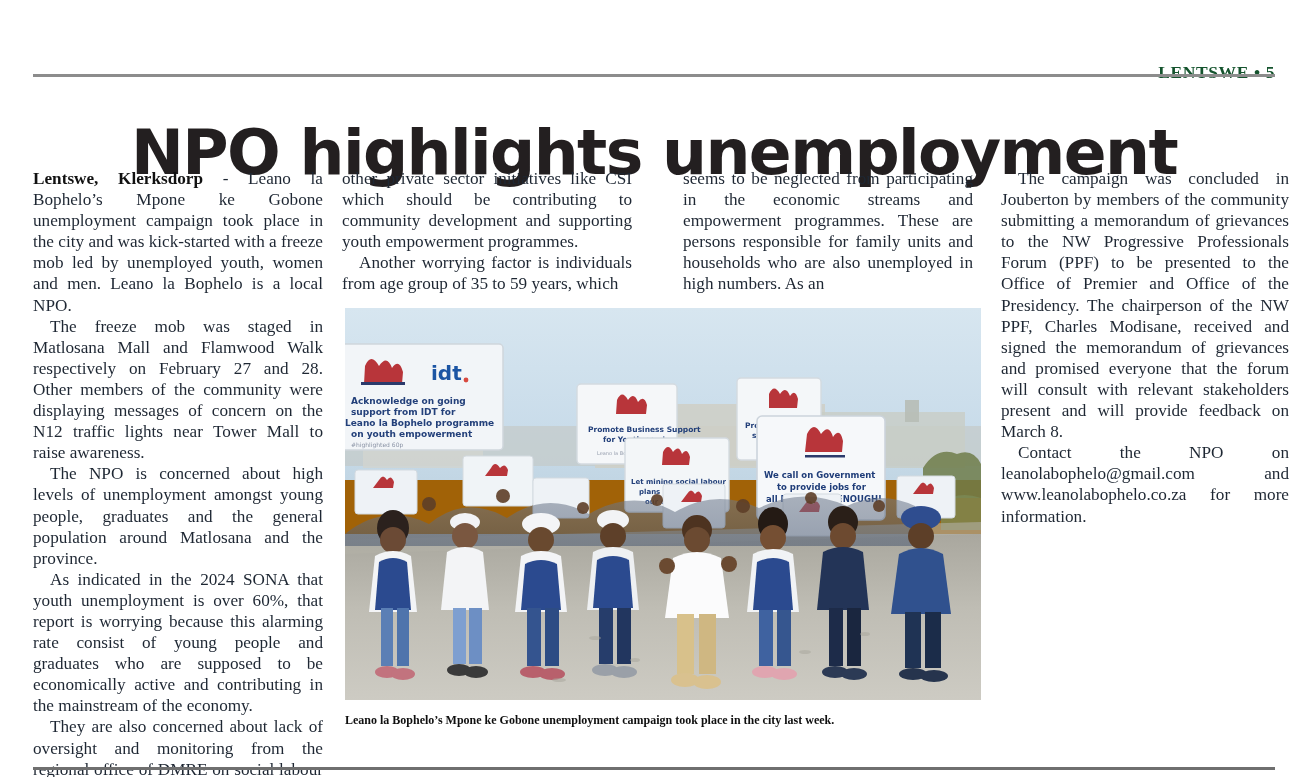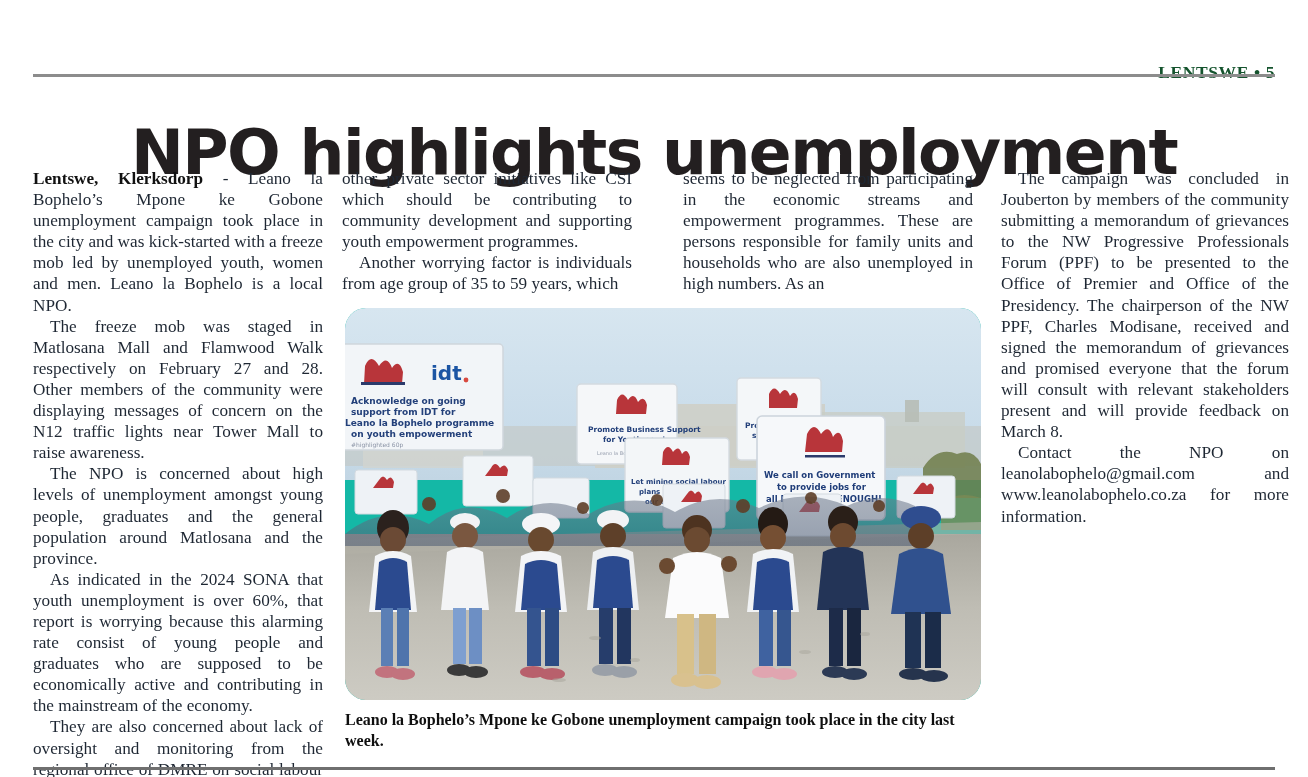--- a/index.html
+++ b/index.html
@@ -127,31 +127,30 @@
     width: 636px;
     height: 452px;
   }
   .photo {
     position: absolute;
     left: 0;
     top: 0;
     width: 636px;
     height: 392px;
     overflow: hidden;
-    background: #14b8a6;
-    border-radius: 21px;
+    background: #a16207;
   }
   .caption {
     position: absolute;
     left: 0;
     top: 402px;
     width: 636px;
     font-family: "Liberation Serif", "DejaVu Serif", serif;
     font-weight: bold;
-    font-size: 16px;
+    font-size: 12px;
     line-height: 20.5px;
     color: #0f0f0f;
   }
 
   
   .scene { position:absolute; inset:0; }
 </style>
 </head>
 <body>
 

